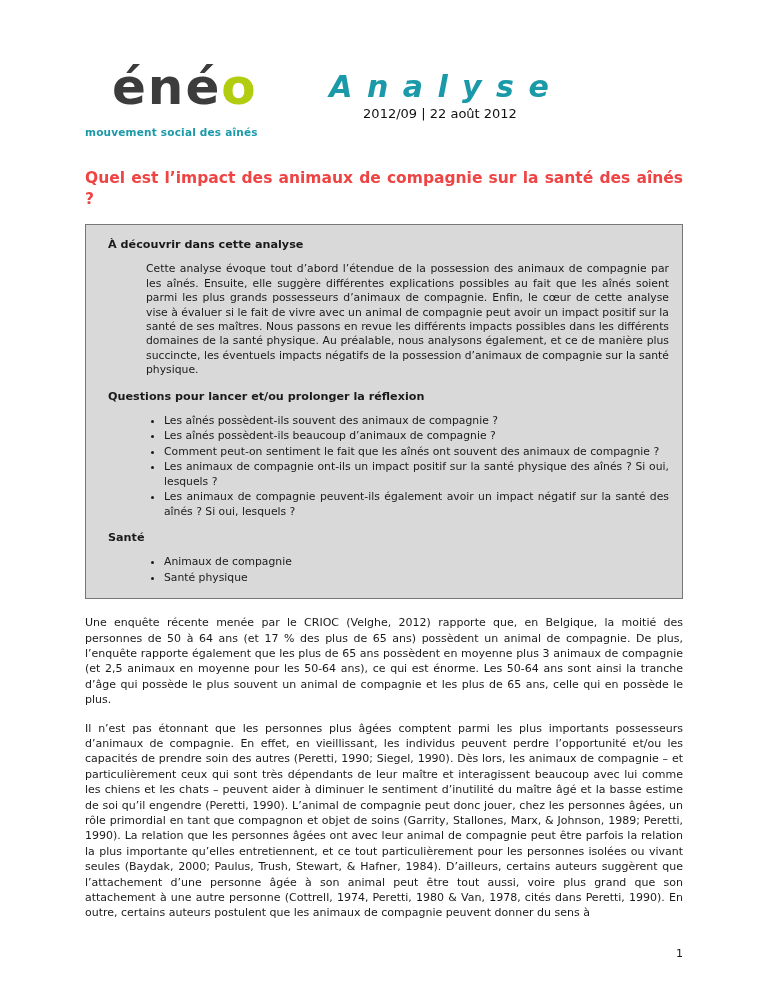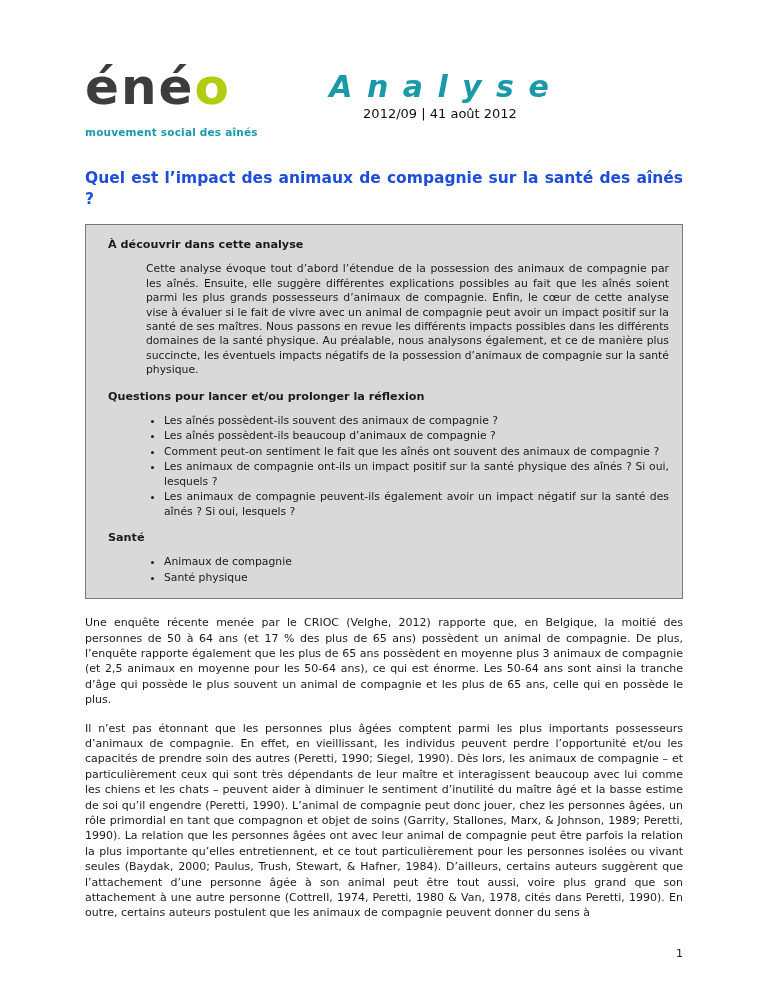--- a/index.html
+++ b/index.html
@@ -11,21 +11,21 @@
     background: #ffffff;
     box-sizing: border-box;
     padding: 64px 85px 0 85px;
     overflow: hidden;
     font-family: "DejaVu Sans", "Liberation Sans", sans-serif;
     color: var(--text, #1a1a1a);
   }
 
   
   .header { position: relative; height: 82px; }
-  .logo { position: absolute; left: 0; top: -2px; }
+  .logo { position: absolute; left: 0; top: -2px; text-align: right; }
   .logo-word {
     font-size: 50px;
     font-weight: bold;
     line-height: 1;
     letter-spacing: 2px;
     color: #3c3c3c;
   }
   .logo-o { color: var(--lime, #b2cc0f); }
   .logo-sub {
     margin-top: 14px;
@@ -45,21 +45,21 @@
   }
   .meta { margin-top: 3px; font-size: 13px; color: #111111; }
 
   
   .title {
     margin: 22px 0 0 0;
     font-size: 15.5px;
     font-weight: bold;
     line-height: 21px;
     text-align: justify;
-    color: #1d4ed8;
+    color: #ef4444;
   }
 
   
   .summary-box {
     margin-top: 14px;
     border: 1px solid var(--box-border, #777777);
     background: var(--box-bg, #d9d9d9);
     padding: 11px 13px 11px 20px;
     font-size: 10.8px;
     line-height: 14.4px;
@@ -103,21 +103,21 @@
 
 <div class="page">
 
   <header class="header">
     <div class="logo">
       <div class="logo-word"><span>éné</span><span class="logo-o">o</span></div>
       <div class="logo-sub">mouvement social des aînés</div>
     </div>
     <div class="masthead">
       <div class="analyse">A n a l y s e</div>
-      <div class="meta">2012/09 | 41 août 2012</div>
+      <div class="meta">2012/09 | 22 août 2012</div>
     </div>
   </header>
 
   <h1 class="title">Quel est l’impact des animaux de compagnie sur la santé des aînés ?</h1>
 
   <section class="summary-box">
     <h2 class="box-heading">À découvrir dans cette analyse</h2>
 
     <p class="box-intro">Cette analyse évoque tout d’abord l’étendue de la possession des animaux de compagnie par les aînés. Ensuite, elle suggère différentes explications possibles au fait que les aînés soient parmi les plus grands possesseurs d’animaux de compagnie. Enfin, le cœur de cette analyse vise à évaluer si le fait de vivre avec un animal de compagnie peut avoir un impact positif sur la santé de ses maîtres. Nous passons en revue les différents impacts possibles dans les différents domaines de la santé physique. Au préalable, nous analysons également, et ce de manière plus succincte, les éventuels impacts négatifs de la possession d’animaux de compagnie sur la santé physique.</p>
 

